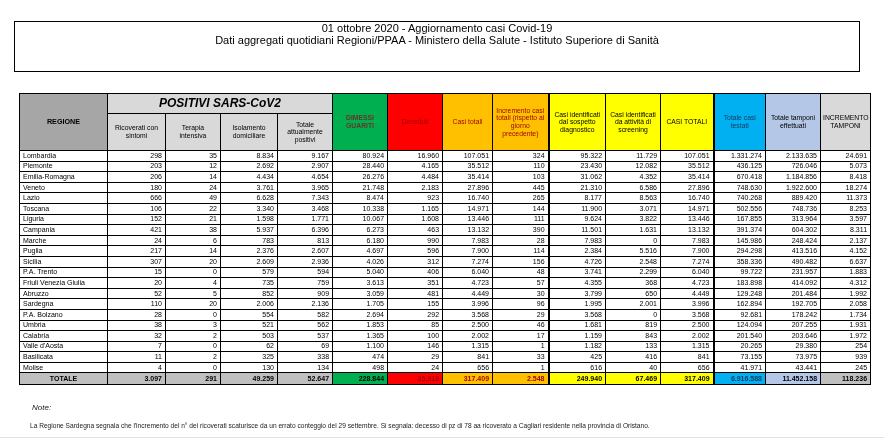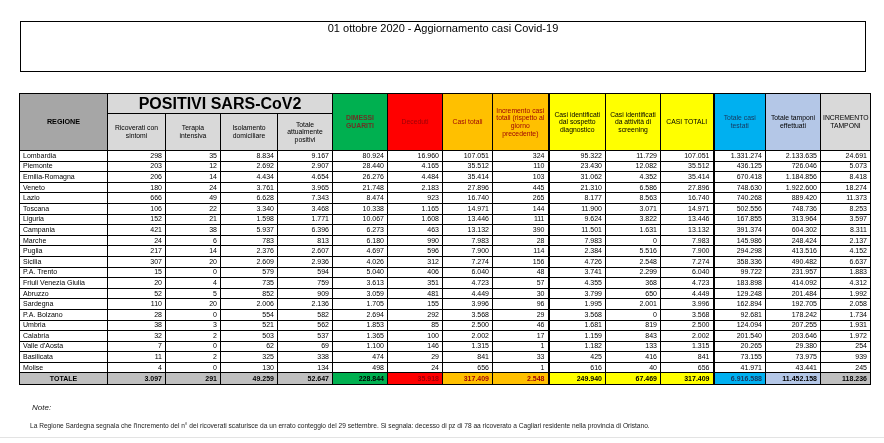--- a/index.html
+++ b/index.html
@@ -1,40 +1,40 @@
 <!DOCTYPE html>
 <html><head>
 <meta charset="utf-8">
 <style>
   html,body{margin:0;padding:0;}
   body{
     width:884px;height:443px;position:relative;background:#ffffff;
     font-family:"Liberation Sans",sans-serif;color:#000;
   }
   .title-box{
-    position:absolute;left:20px;top:21px;width:844px;height:49px;
+    position:absolute;left:14px;top:21px;width:844px;height:49px;
     border:1px solid #000;background:#fff;
     display:flex;flex-direction:column;justify-content:flex-start;align-items:center;
     font-size:11px;line-height:12px;text-align:center;
   }
   table.covid{
     position:absolute;left:19px;top:93px;width:851px;
     border-collapse:collapse;table-layout:fixed;
   }
   table.covid th,table.covid td{
     border:1px solid #000;overflow:hidden;vertical-align:middle;
   }
   thead tr.r1{height:20px;}
   thead tr.r2{height:37px;}
   thead th{
     font-size:6.8px;line-height:7.6px;font-weight:normal;
     white-space:normal;padding:1px 2px;text-align:center;
   }
   th.h-regione{background:#A6A6A6;font-weight:bold;font-size:7.2px;}
-  th.h-group{background:#D9D9D9;font-weight:bold;font-size:16px;}
+  th.h-group{background:#D9D9D9;font-weight:bold;font-size:12px;font-style:italic;}
   th.h-sub{background:#D9D9D9;}
   th.h-green{background:#00B050;color:#6b3226;font-weight:bold;}
   th.h-red{background:#FF0000;color:#9C0006;}
   th.h-orange{background:#FFC000;color:#9C0006;}
   th.h-yellow{background:#FFFF00;color:#000;}
   th.h-cyan{background:#00B0F0;color:#17375E;}
   th.h-lblue{background:#B4C7E7;color:#000;}
   th.h-gray{background:#D9D9D9;color:#000;}
   tbody tr{height:10.6px;}
   tbody td{
@@ -55,20 +55,21 @@
   .t-lblue{background:#B4C7E7 !important;color:#000;}
   .note-label{position:absolute;left:32px;top:403px;font-size:8px;color:#1a1a1a;font-style:italic;}
   .note-text{position:absolute;left:30px;top:422px;font-size:6.6px;color:#1a1a1a;white-space:nowrap;}
   .bottom-rule{position:absolute;left:0;top:437px;width:884px;height:0;border-top:1px solid #e3e3e3;}
 </style>
 </head>
 <body>
 
 <div class="title-box">
   <div>01 ottobre 2020 - Aggiornamento casi Covid-19</div>
+  <div>Dati aggregati quotidiani Regioni/PPAA - Ministero della Salute - Istituto Superiore di Sanità</div>
 </div>
 
 <table class="covid">
   <colgroup>
     <col style="width:88px">
       <col style="width:58px">
       <col style="width:55px">
       <col style="width:57px">
     <col style="width:55px">
       <col style="width:55px">

